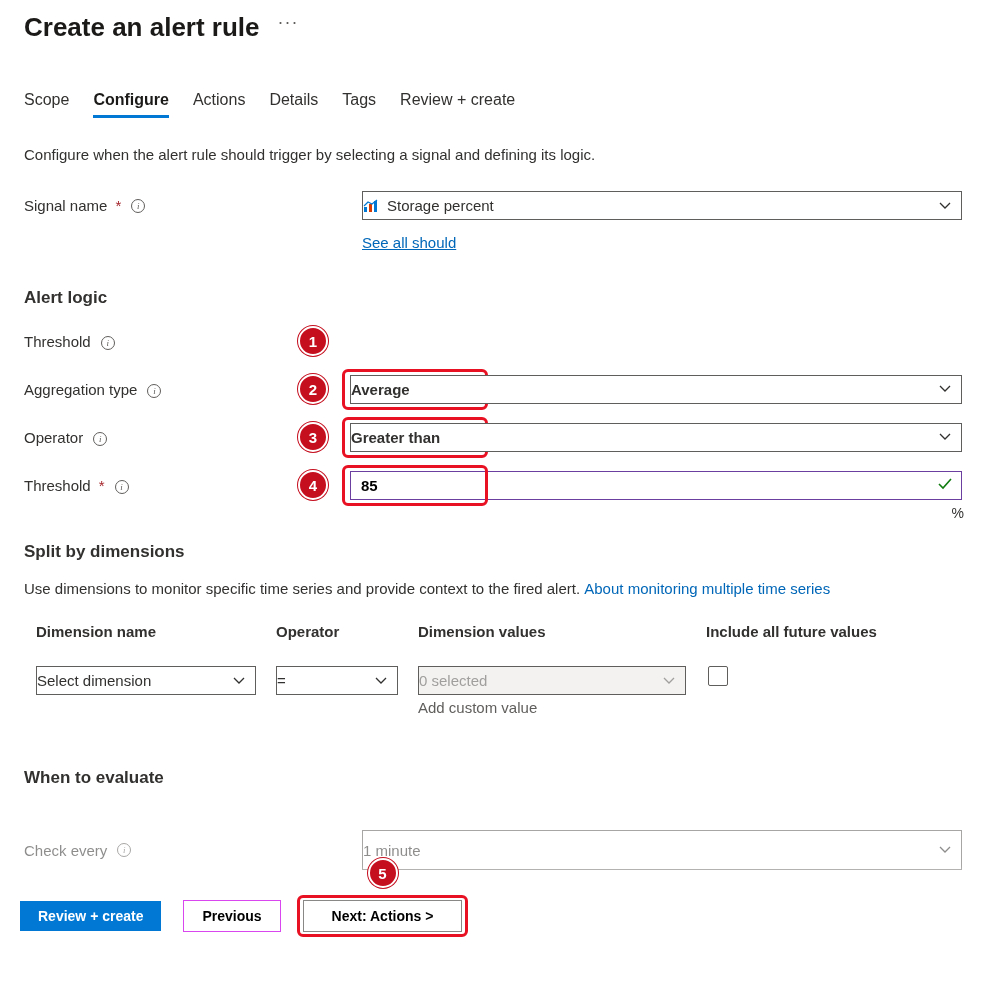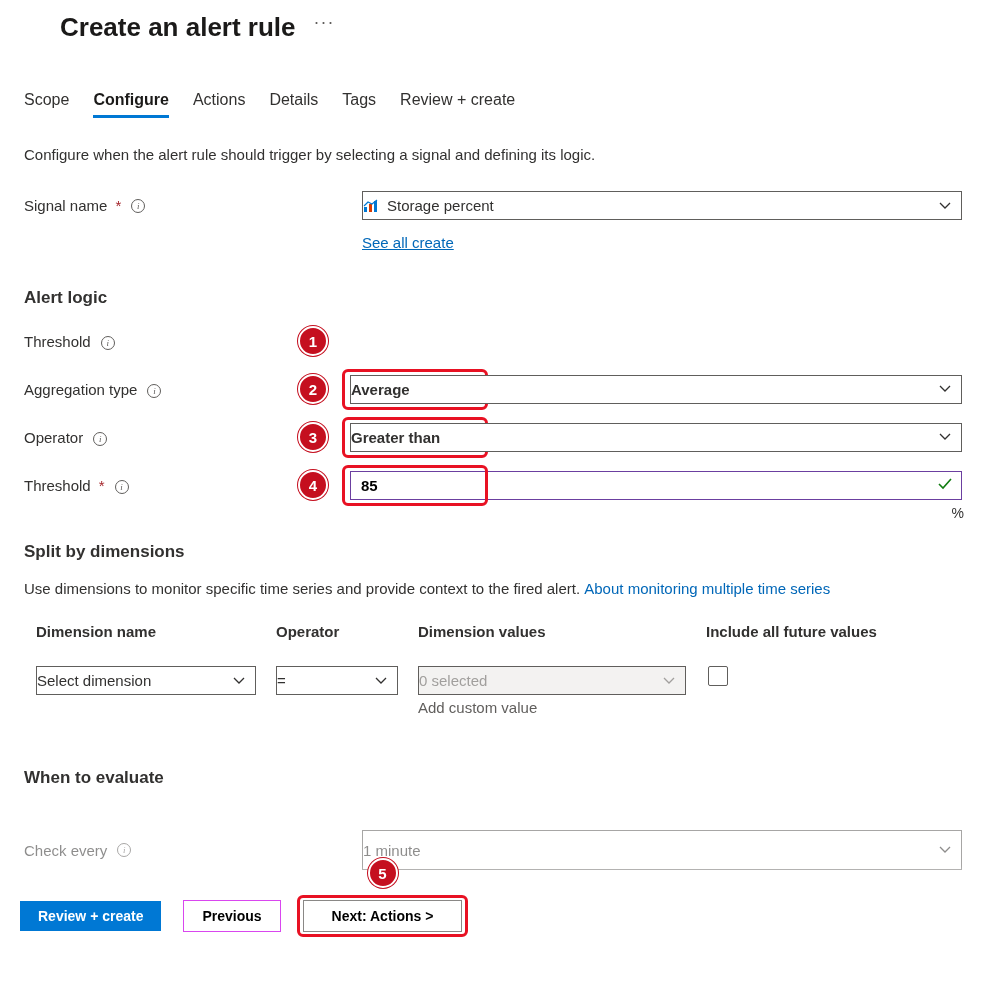--- a/index.html
+++ b/index.html
@@ -9,21 +9,20 @@
     background: #fff;
     padding: 10px 24px;
     width: 986px;
     position: relative;
   }
   .header {
     display: flex;
     gap: 12px;
     margin-bottom: 42px;
     margin-top: 2px;
-    margin-left: 36px;
   }
   .title {
     font-size: 26px;
     font-weight: 600;
     color: #1b1a19;
   }
   .more-dots {
     font-size: 18px;
     color: #605e5c;
     letter-spacing: 1px;
@@ -382,21 +381,21 @@
       <span>Storage percent</span>
       <span class="chev">
         <svg width="12" height="8" viewBox="0 0 12 8">
             <path d="M1 1l5 5 5-5" fill="none" stroke="#323130" stroke-width="1.3"></path>
           </svg>
       </span>
     </div>
   </div>
 </div>
 <div class="see-all-row">
-  <span class="link">See all create</span>
+  <span class="link">See all should</span>
 </div>
 
 <div class="section-head">Alert logic</div>
 
 <div class="alert-row">
   <div class="alert-label">
     <span>Threshold</span>
     <span class="info-icon">i</span>
   </div>
   <div class="alert-badge-col">

